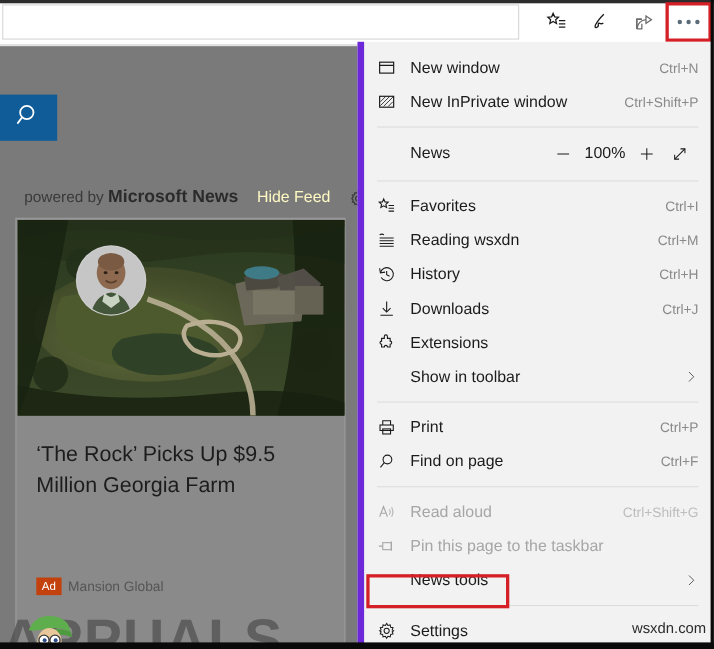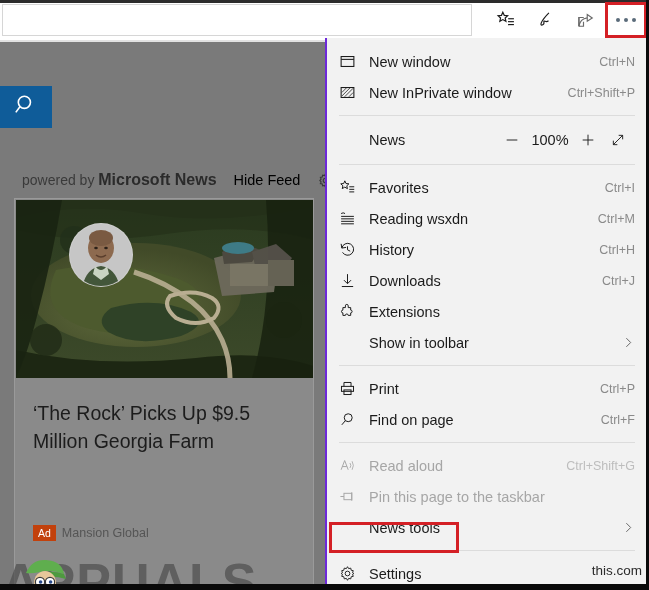--- a/index.html
+++ b/index.html
@@ -80,21 +80,21 @@
   .feed-bar {
     position: absolute; left: 22px; top: 131px;
     display: flex; align-items: center; gap: 17px;
     white-space: nowrap;
   }
   .feed-powered {
     font-size: 14px; color: #3a3a3a;
   }
   .feed-powered b { font-size: 16px; font-weight: 600; color: #2b2b2b; }
   .feed-hide {
-    font-size: 14.5px; color: #000000; cursor: pointer;
+    font-size: 14.5px; color: #fef9c3; cursor: pointer;
   }
   .feed-gear { cursor: pointer; display: flex; }
 
   
   .card {
     position: absolute; left: 14px; top: 158px;
     width: 300px; height: 399px;
     background: #8a8a8a;
     border: 1px solid #9a9a9a;
     overflow: hidden;
@@ -134,21 +134,21 @@
   .wm-mascot {
     position: absolute; left: 22px; top: 515px;
     width: 46px; height: 52px;
   }
 
   
   .menu {
     position: absolute; left: 325px; top: 38px;
     width: 324px; height: 552px;
     background: #f2f2f2;
-    border-left: 2px solid #6d28d9;
+    border-left: 6px solid #6d28d9;
     overflow: hidden;
   }
   .mi {
     position: relative;
     display: flex; align-items: center;
     height: 31px;
     padding: 0 14px 0 12px;
     cursor: pointer;
   }
   .mi .ic {
@@ -583,18 +583,18 @@
       </div>
 
       <div class="mi">
         
         
         
       </div>
     </div>
 
     <div class="hl-settings"></div>
-    <div class="wm-wsxdn">this.com</div>
+    <div class="wm-wsxdn">wsxdn.com</div>
   </div>
 
   <div class="right-strip"></div>
   <div class="bottom-strip"></div>
 </div>
 
 </body></html>

